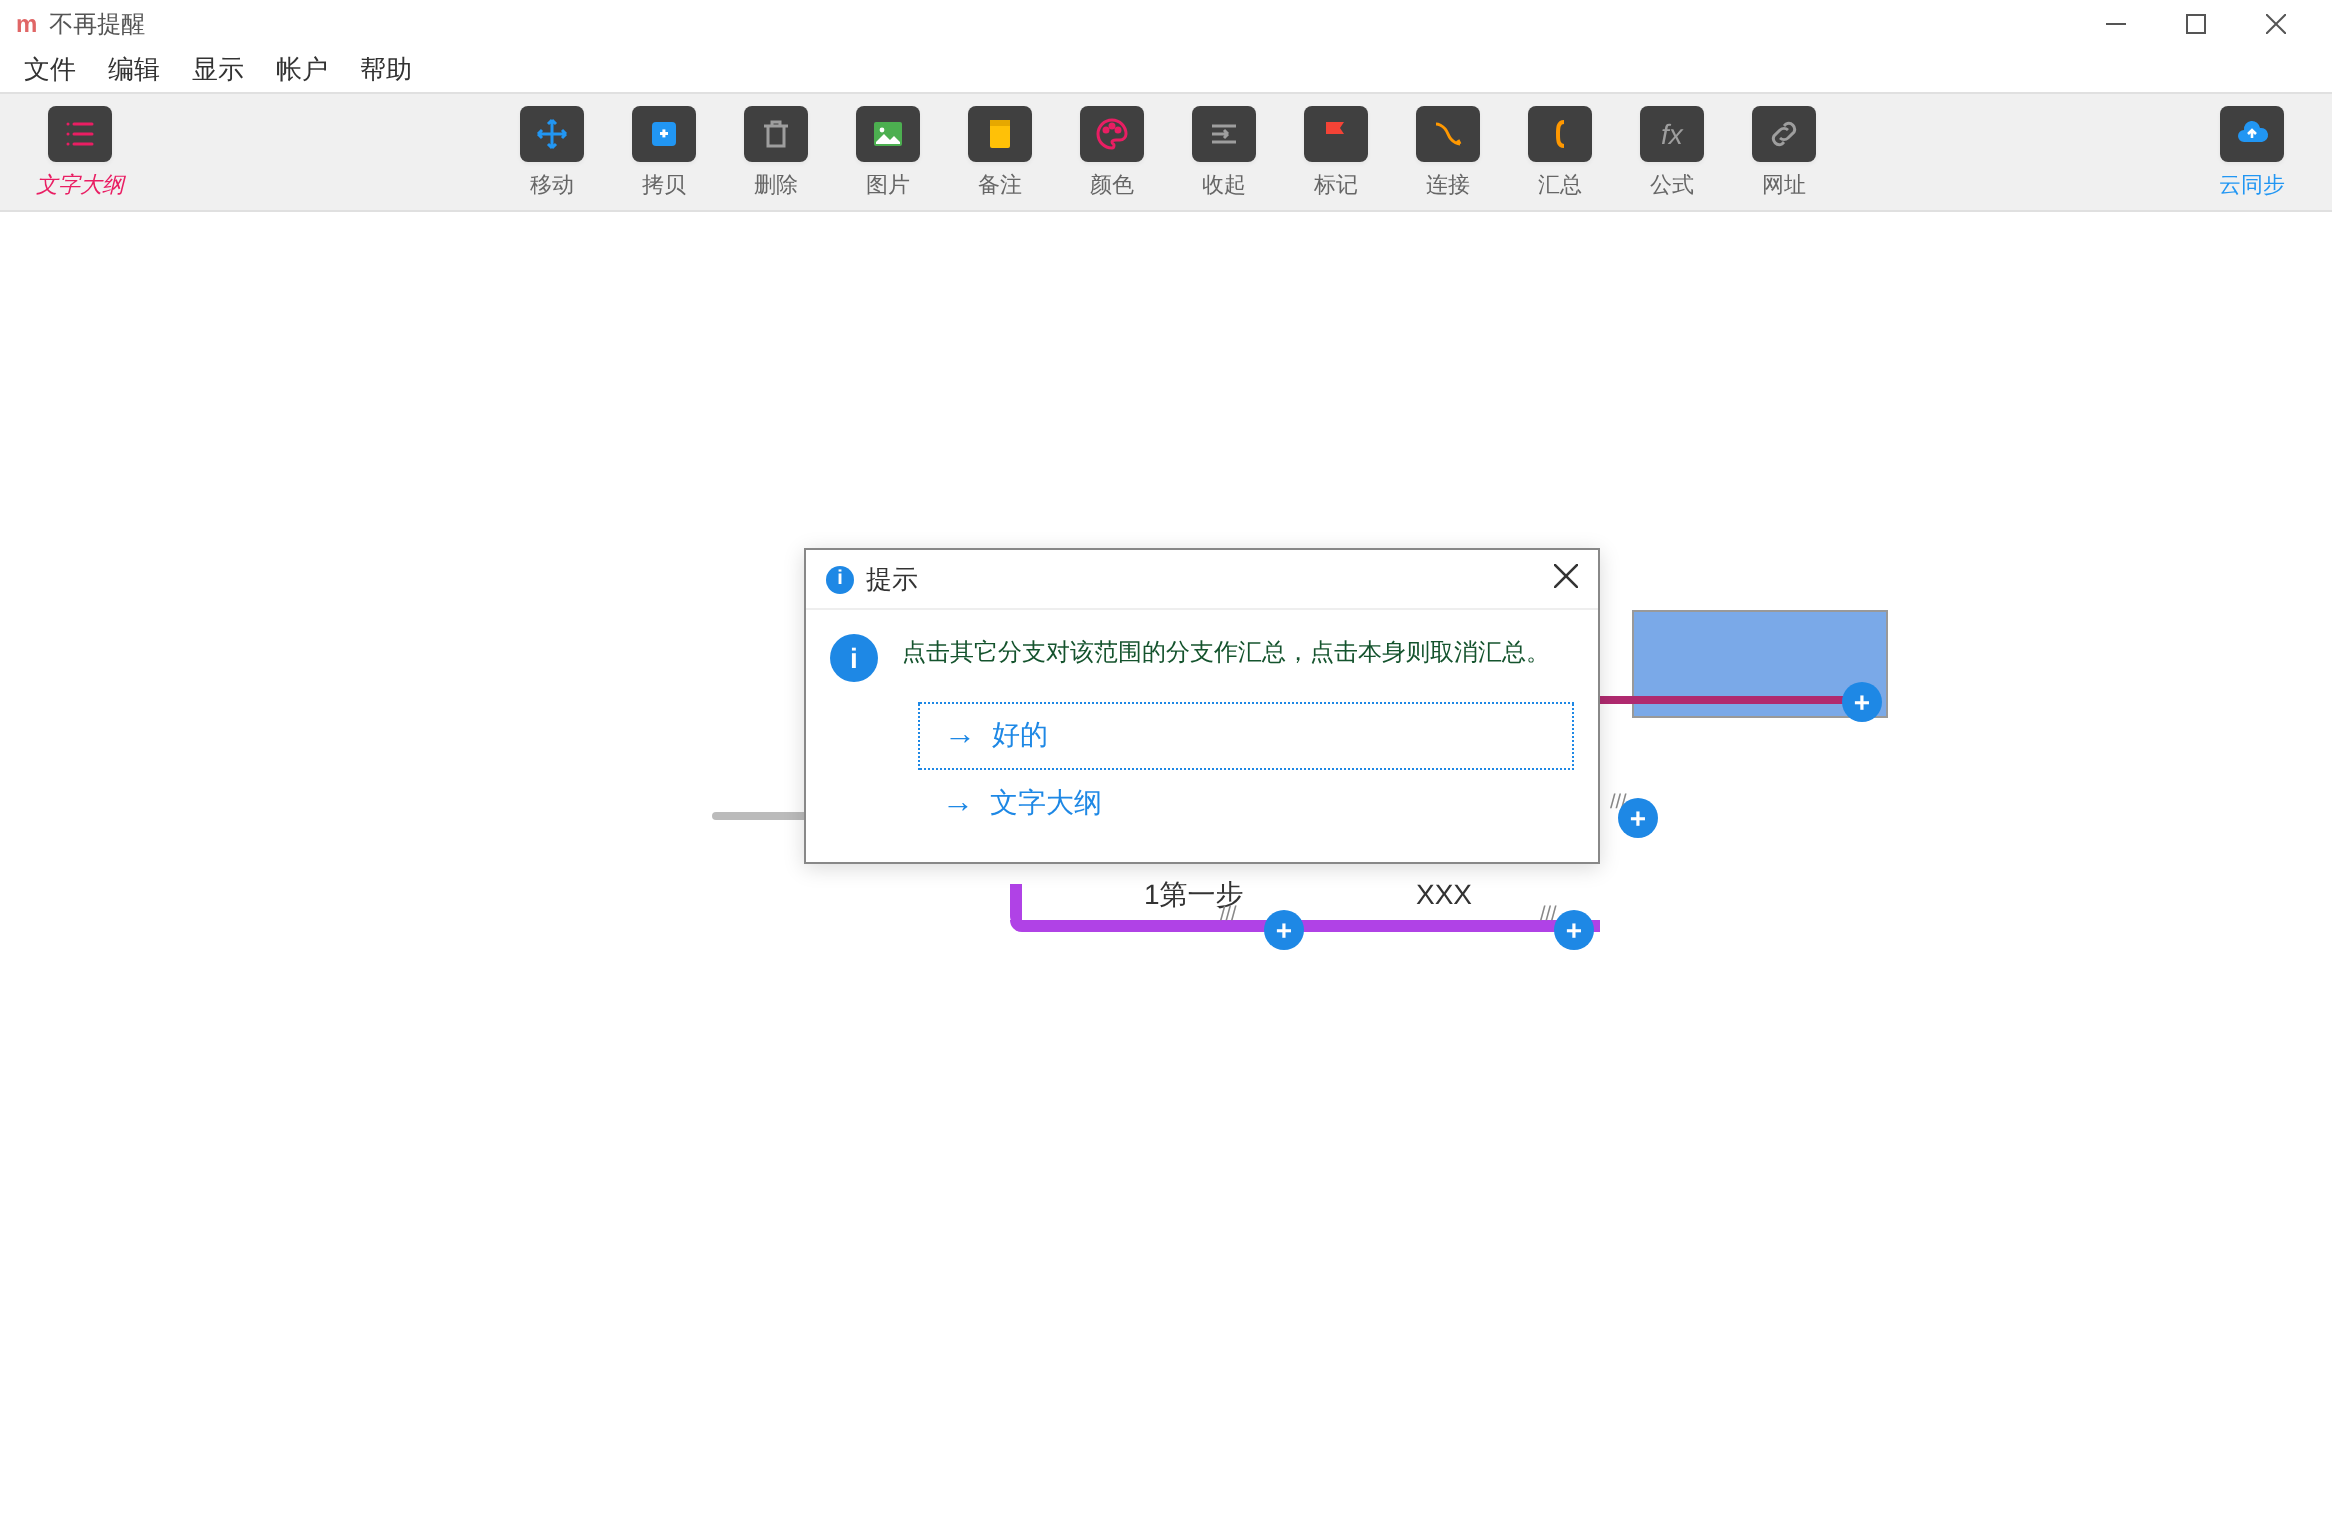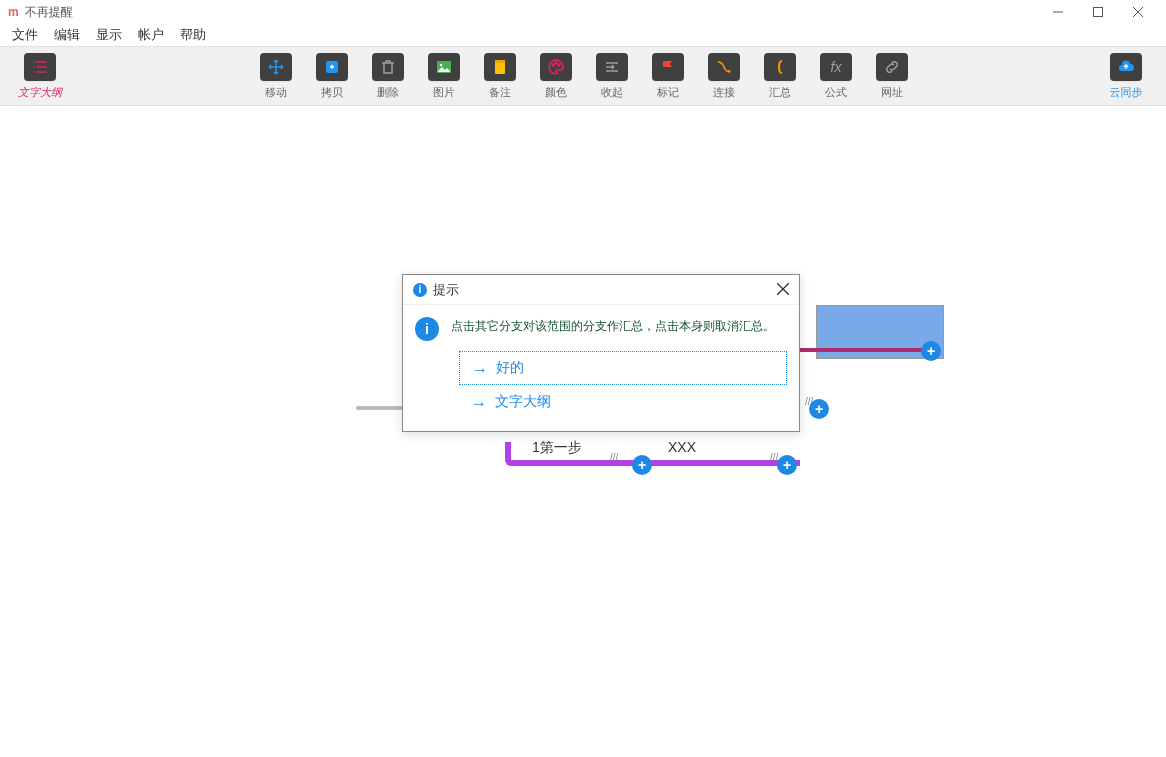--- a/index.html
+++ b/index.html
@@ -28,21 +28,21 @@
 
 .node-selected { position: absolute; left: 816px; top: 199px; width: 128px; height: 54px; background: #7aa9e8; border: 1px solid #999; }
 .edge1 { position: absolute; left: 790px; top: 242px; width: 150px; height: 4px; background: #b02a6f; border-radius: 2px; }
 .plus-btn { position: absolute; width: 20px; height: 20px; background: #1e88e5; color: #fff; border-radius: 50%; display: flex; align-items: center; justify-content: center; font-size: 14px; font-weight: bold; }
 .edge-grey { position: absolute; left: 356px; top: 300px; width: 150px; height: 4px; background: #bbb; border-radius: 2px; }
 .hash { position: absolute; font-size: 10px; color: #888; }
 
 .branch-purple { position: absolute; left: 505px; top: 336px; width: 300px; height: 26px; }
 .branch-purple .vert { position: absolute; left: 0; top: 0; width: 6px; height: 22px; background: #b042e6; border-bottom-left-radius: 8px; }
 .branch-purple .horiz { position: absolute; left: 0; top: 18px; width: 295px; height: 6px; background: #b042e6; border-bottom-left-radius: 8px; }
-.branch-text { position: absolute; font-size: 14px; color: #333; }
+.branch-text { position: absolute; font-size: 14px; color: #333; margin-left: 40px; }
 
 .dialog { position: absolute; left: 402px; top: 168px; width: 398px; background: #fff; border: 1px solid #888; box-shadow: 0 2px 10px rgba(0,0,0,0.15); }
 .dialog-header { height: 30px; display: flex; align-items: center; padding: 0 10px; border-bottom: 1px solid #eee; }
 .dialog-header .info-ico { width: 14px; height: 14px; background: #1e88e5; color: #fff; border-radius: 50%; display: flex; align-items: center; justify-content: center; font-size: 10px; font-weight: bold; margin-right: 6px; }
 .dialog-header .ttl { font-size: 13px; color: #333; }
 .dialog-header .spacer { flex: 1; }
 .dialog-header .close { font-size: 16px; cursor: default; }
 .dialog-body { padding: 12px; }
 .dialog-body .row { display: flex; align-items: flex-start; margin-bottom: 10px; }
 .dialog-body .big-info { width: 24px; height: 24px; background: #1e88e5; color: #fff; border-radius: 50%; display: flex; align-items: center; justify-content: center; font-size: 14px; font-weight: bold; margin-right: 12px; flex-shrink: 0; }

